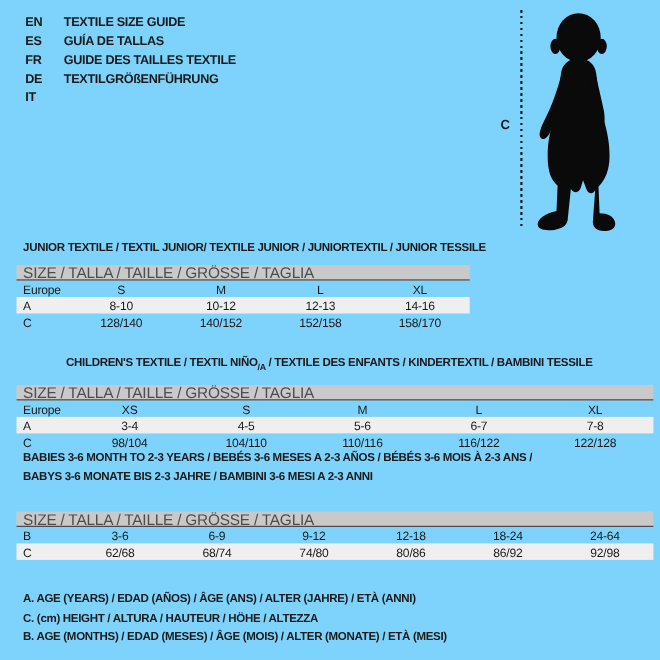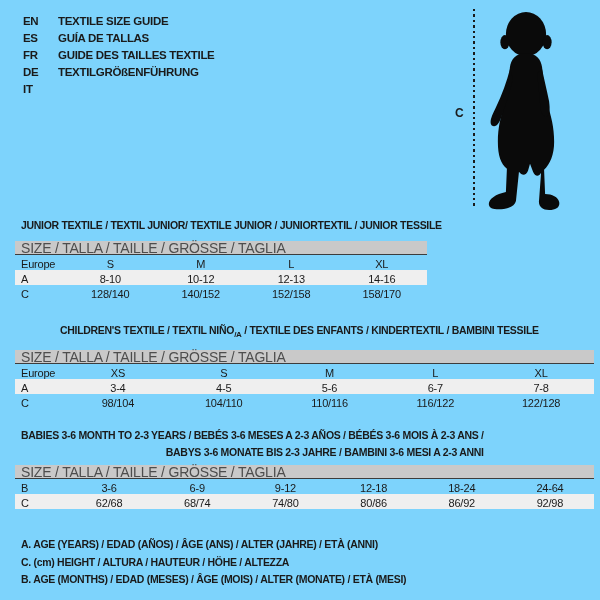--- a/index.html
+++ b/index.html
@@ -130,21 +130,21 @@
     <div class="t-row">
       <span class="row-label">C</span>
       <span class="t-cell">98/104</span>
       <span class="t-cell">104/110</span>
       <span class="t-cell">110/116</span>
       <span class="t-cell">116/122</span>
       <span class="t-cell">122/128</span>
     </div>
   </div>
 
-  <div class="sec-heading" style="top:427px;text-align:right;">
+  <div class="sec-heading" style="top:408px;">
     <div>BABIES 3-6 MONTH TO 2-3 YEARS / BEBÉS 3-6 MESES A 2-3 AÑOS / BÉBÉS 3-6 MOIS À 2-3 ANS /</div>
     <div>BABYS 3-6 MONATE BIS 2-3 JAHRE / BAMBINI 3-6 MESI A 2-3 ANNI</div>
   </div>
   <div class="size-table" style="top:465px; width:579px;">
     <div class="size-head">SIZE / TALLA / TAILLE / GRÖSSE / TAGLIA</div>
     <div class="t-row">
       <span class="row-label">B</span>
       <span class="t-cell">3-6</span>
       <span class="t-cell">6-9</span>
       <span class="t-cell">9-12</span>

